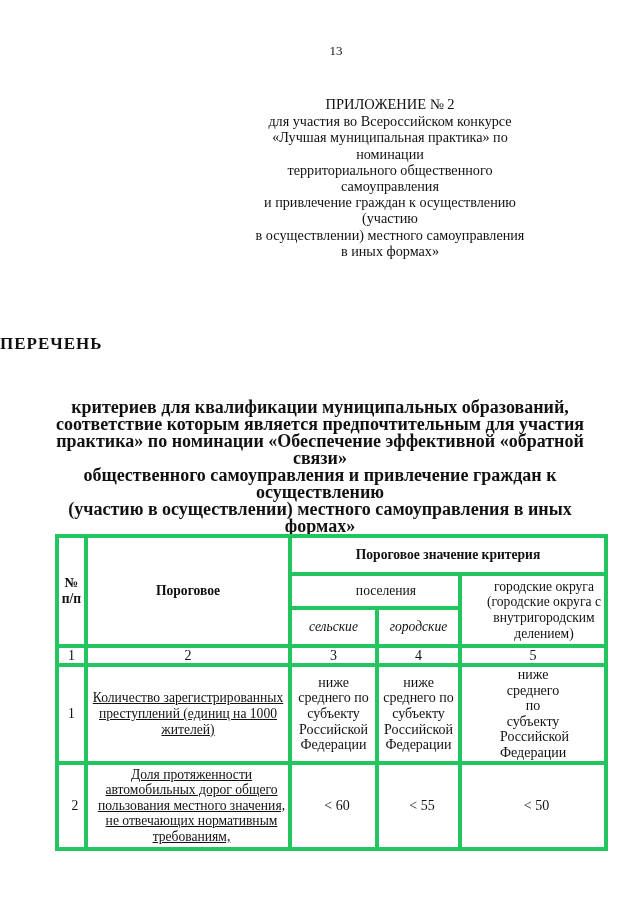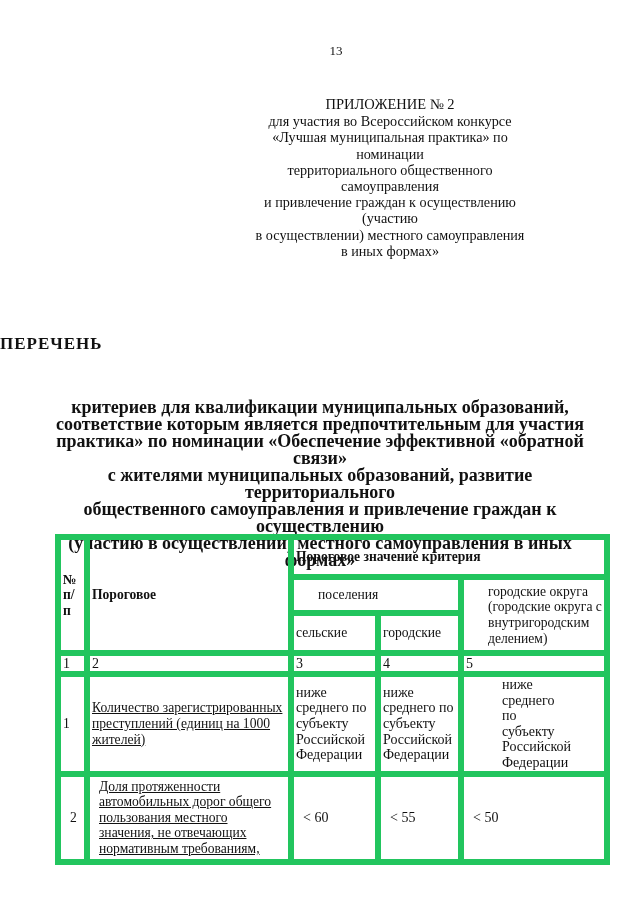--- a/index.html
+++ b/index.html
@@ -24,32 +24,32 @@
   .subheading {
     position: absolute; top: 367px; left: 40px; width: 560px;
     text-align: center; font-weight: bold; font-size: 18px; line-height: 17px; margin-top: 32px;
   }
   table.criteria {
     position: absolute; top: 534px; left: 55px; width: 549px;
     border-collapse: collapse; table-layout: fixed;
     font-size: 13.6px; line-height: 15.6px;
   }
   table.criteria td, table.criteria th {
-    border: 6px solid #22c55e; padding: 0 2px; text-align: left; vertical-align: middle;
+    border: 4px solid #22c55e; padding: 0 2px; text-align: center; vertical-align: middle;
     font-weight: normal;
   }
   table.criteria th.bold { font-weight: bold; }
   .col-num { width: 29px; }
   .col-crit { width: 204px; }
   .col-s { width: 87px; }
   .col-g { width: 83px; }
   .col-o { width: 146px; }
   tr.h1 td, tr.h1 th { height: 34px; }
   tr.h2 td, tr.h2 th { height: 30px; padding-left: 24px; }
-  tr.h3 td, tr.h3 th { height: 34px; }
+  tr.h3 td, tr.h3 th { height: 34px; font-style: italic; }
   tr.idx td { height: 15px; font-size: 14px; line-height: 14px; }
   td.crit-text { text-align: left; vertical-align: top; padding: 1px 4px 2px 6px; text-decoration: underline; }
   td.num { vertical-align: top; padding-top: 1px; }
   tr.r1 td { height: 93px; }
   tr.r2 td { height: 82px; padding-left: 9px; }
   td.val { font-size: 14px; }
 </style>
 </head>
 <body>
 
@@ -64,21 +64,20 @@
   <div>в осуществлении) местного самоуправления</div>
   <div>в иных формах»</div>
 </div>
 
 <div class="heading">ПЕРЕЧЕНЬ</div>
 
 <div class="subheading">
   <div>критериев для квалификации муниципальных образований,</div>
   <div>соответствие которым является предпочтительным для участия</div>
   <div>практика» по номинации «Обеспечение эффективной «обратной связи»</div>
-  <div>с жителями муниципальных образований, развитие территориального</div>
   <div>общественного самоуправления и привлечение граждан к осуществлению</div>
   <div>(участию в осуществлении) местного самоуправления в иных формах»</div>
 </div>
 
 <table class="criteria">
   <colgroup>
     <col class="col-num">
       <col class="col-crit">
       <col class="col-s">
       <col class="col-g">

